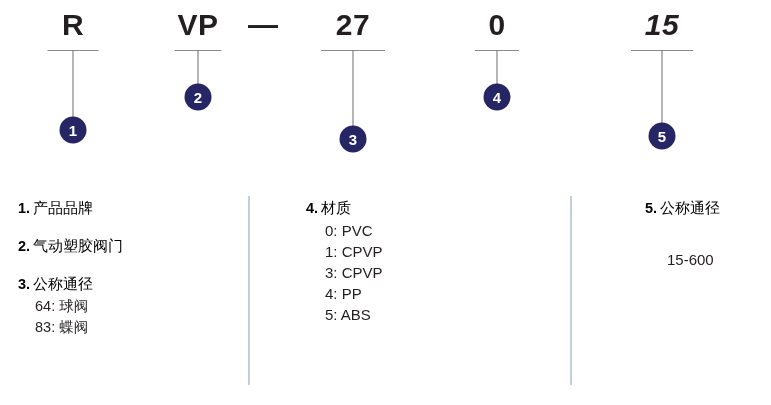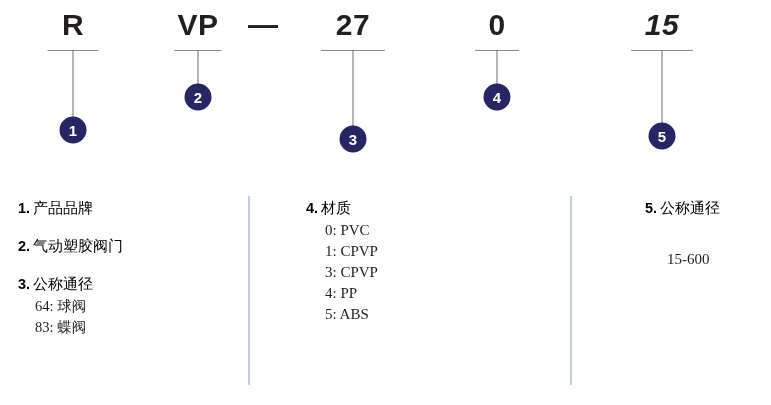--- a/index.html
+++ b/index.html
@@ -128,21 +128,20 @@
   .legend-sub {
     padding-left: 17px;
   }
 
   .legend-sub-item {
     white-space: nowrap;
     font-size: 14.5px;
     line-height: 21px;
     color: #231f20;
     font-weight: normal;
-    font-family: Liberation Serif, serif;
   }
 
   
   #legend-col-1 { left: 18px; }
   #legend-col-2 { left: 306px; }
   #legend-col-3 { left: 645px; }
 
   #legend-col-2 .legend-sub { padding-left: 19px; }
   #legend-col-3 .legend-sub { padding-left: 22px; margin-top: 29px; }
 

